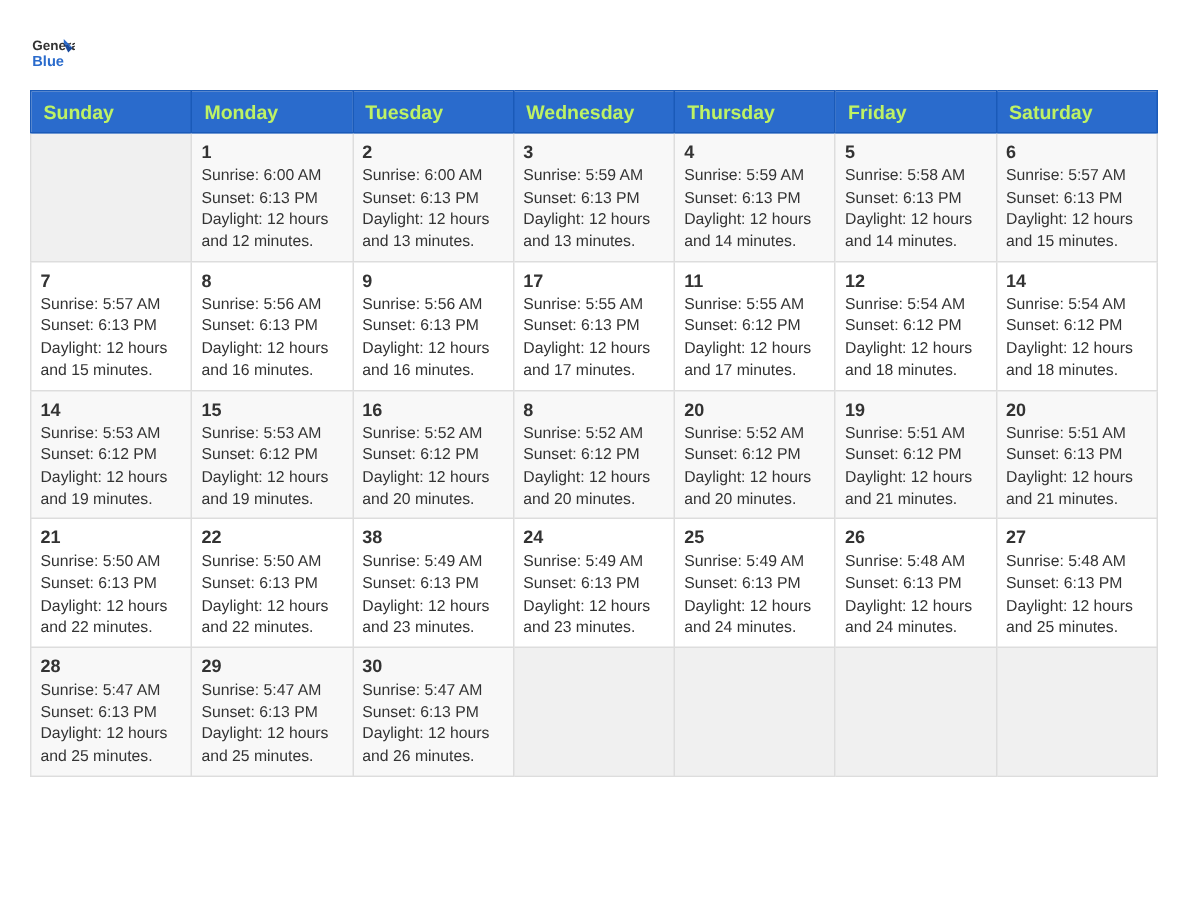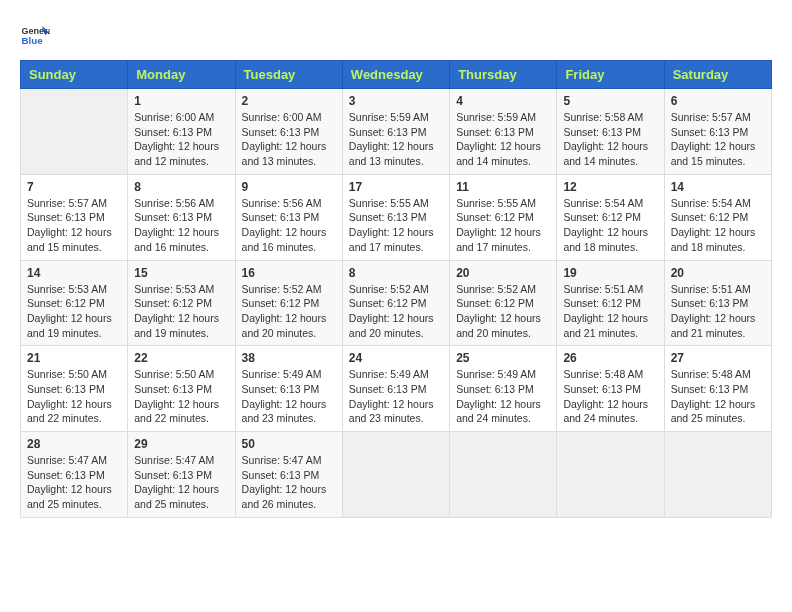--- a/index.html
+++ b/index.html
@@ -320,21 +320,21 @@
 and 25 minutes.</div>
         </td>
         <td>
           <span class="day-num">29</span>
           <div class="day-info" style="white-space: pre-line;">Sunrise: 5:47 AM
 Sunset: 6:13 PM
 Daylight: 12 hours
 and 25 minutes.</div>
         </td>
         <td>
-          <span class="day-num">50</span>
+          <span class="day-num">30</span>
           <div class="day-info" style="white-space: pre-line;">Sunrise: 5:47 AM
 Sunset: 6:13 PM
 Daylight: 12 hours
 and 26 minutes.</div>
         </td>
         <td class="empty-cell"></td>
         <td class="empty-cell"></td>
         <td class="empty-cell"></td>
         <td class="empty-cell"></td>
       </tr>

